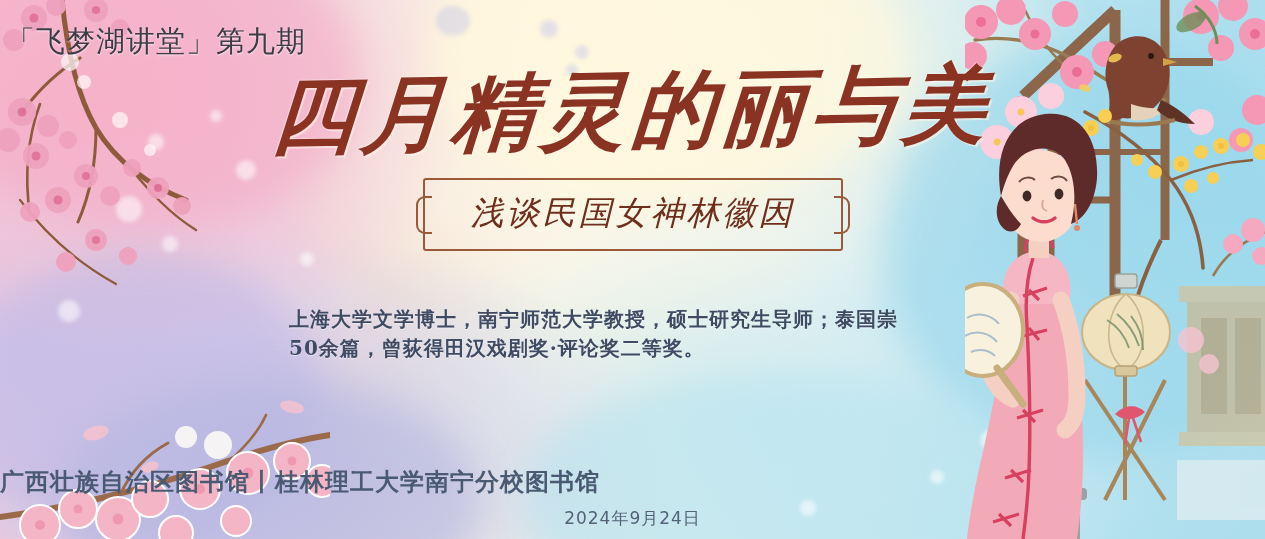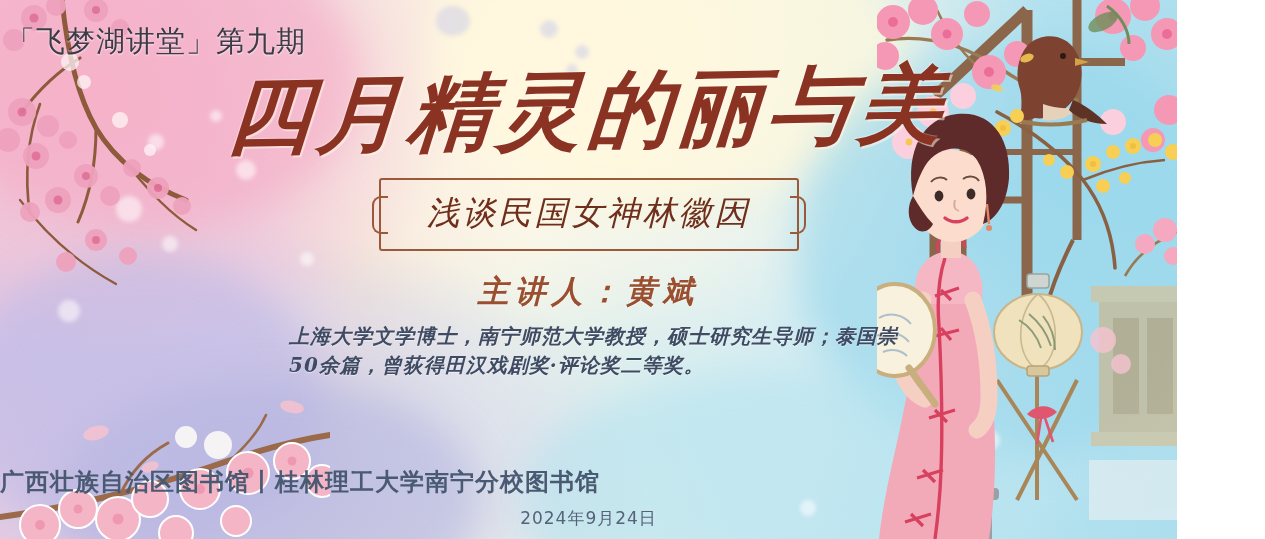--- a/index.html
+++ b/index.html
@@ -1,33 +1,32 @@
 <!DOCTYPE html>
 <html lang="zh"><head>
 <meta charset="utf-8">
 <title>飞梦湖讲堂</title>
 <style>
   html,body{margin:0;padding:0;background:#fff;}
   body{font-family:"Liberation Sans","DejaVu Sans",sans-serif;}
 
   #poster{
     position:relative;
-    width:1169px;height:539px;
+    width:1265px;height:539px;
     overflow:hidden;
     
     background:
       radial-gradient(ellipse 520px 360px at 8% 18%, rgba(246,187,206,.95) 0%, rgba(246,196,212,.55) 45%, rgba(246,200,215,0) 72%),
       radial-gradient(ellipse 420px 300px at 2% 62%, rgba(210,200,238,.80) 0%, rgba(214,205,240,.35) 55%, rgba(214,205,240,0) 78%),
       radial-gradient(ellipse 520px 320px at 22% 88%, rgba(196,196,233,.85) 0%, rgba(205,206,238,.40) 50%, rgba(205,206,238,0) 76%),
       radial-gradient(ellipse 560px 330px at 52% 14%, rgba(255,249,230,.92) 0%, rgba(255,250,236,.45) 55%, rgba(255,250,236,0) 80%),
       radial-gradient(ellipse 520px 340px at 60% 78%, rgba(214,238,243,.85) 0%, rgba(220,240,246,.40) 55%, rgba(220,240,246,0) 80%),
       radial-gradient(ellipse 520px 420px at 92% 30%, rgba(166,222,238,.95) 0%, rgba(180,226,240,.55) 48%, rgba(190,230,242,0) 78%),
       radial-gradient(ellipse 460px 320px at 88% 86%, rgba(180,226,240,.75) 0%, rgba(196,232,242,.35) 55%, rgba(200,234,244,0) 80%),
       linear-gradient(100deg,#f6c3d4 0%, #f2cbd9 12%, #ebd2e2 22%, #f3e2d8 33%, #fdf4de 45%, #eaf0e2 55%, #d9eded 66%, #bfe4ef 78%, #a8dcec 90%, #9fd8ea 100%);
-    padding-left: 8px;
   }
 
   
   .blob{position:absolute;border-radius:50%;filter:blur(18px);pointer-events:none;}
 
   
   .layer{position:absolute;pointer-events:none;}
 
   
   .bokeh{position:absolute;border-radius:50%;background:rgba(255,255,255,.55);filter:blur(2px);}
@@ -81,23 +80,23 @@
   .speaker{
     position:absolute;left:0;right:0;top:271px;text-align:center;
     font-family:"DejaVu Serif","Liberation Serif",serif;
     font-style:italic;font-weight:bold;
     font-size:31px;letter-spacing:6px;color:#9a5030;
     text-shadow:0 1px 2px rgba(255,255,255,.55);
     white-space:nowrap;
   }
 
   .bio{
-    position:absolute;left:289px;top:322px;width:700px;
+    position:absolute;left:289px;top:305px;width:700px;
     font-family:"DejaVu Serif","Liberation Serif",serif;
-    font-style:italic;font-weight:bold;
+    font-weight:bold;
     font-size:20px;line-height:29px;
     color:#3f4a63;letter-spacing:1px;
     text-shadow:0 1px 1px rgba(255,255,255,.5);
   }
   .bio .ln{display:block;white-space:nowrap;}
 
   .venue{
     position:absolute;left:0;right:0;top:466px;
     font-family:"DejaVu Sans","Liberation Sans",sans-serif;
     font-size:24px;letter-spacing:1px;color:#4a5a72;font-weight:bold;
@@ -435,21 +434,20 @@
   <div class="kicker">「飞梦湖讲堂」第九期</div>
 
   <div class="main-title">四月精灵的丽与美</div>
 
   <div class="subtitle-wrap">
     <div class="subtitle-frame">
       <div class="subtitle-text">浅谈民国女神林徽因</div>
     </div>
   </div>
 
-  <div class="speaker">主讲人：黄斌</div>
 
   <div class="bio">
     <span class="ln">上海大学文学博士，南宁师范大学教授，硕士研究生导师；泰国崇</span>
     <span class="ln">50余篇，曾荻得田汉戏剧奖·评论奖二等奖。</span>
   </div>
 
   <div class="venue">广西壮族自治区图书馆丨桂林理工大学南宁分校图书馆</div>
   <div class="date">2024年9月24日</div>
 
 </div>

